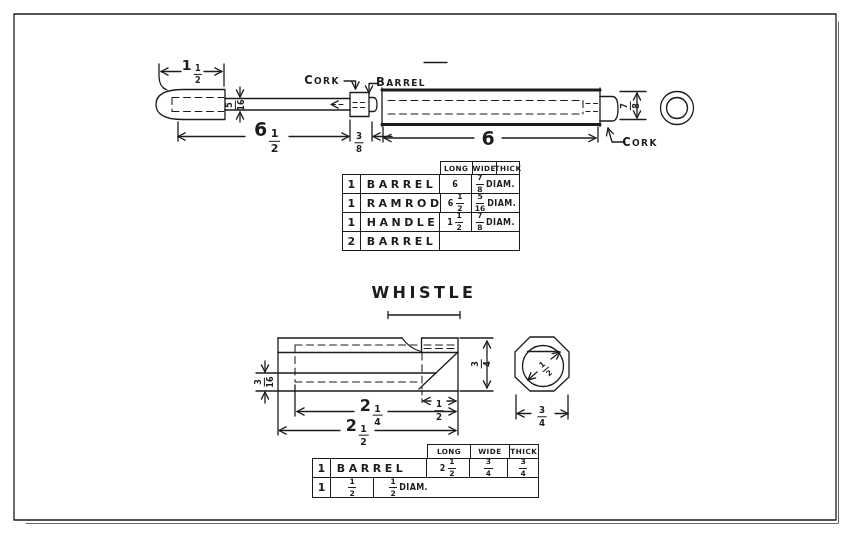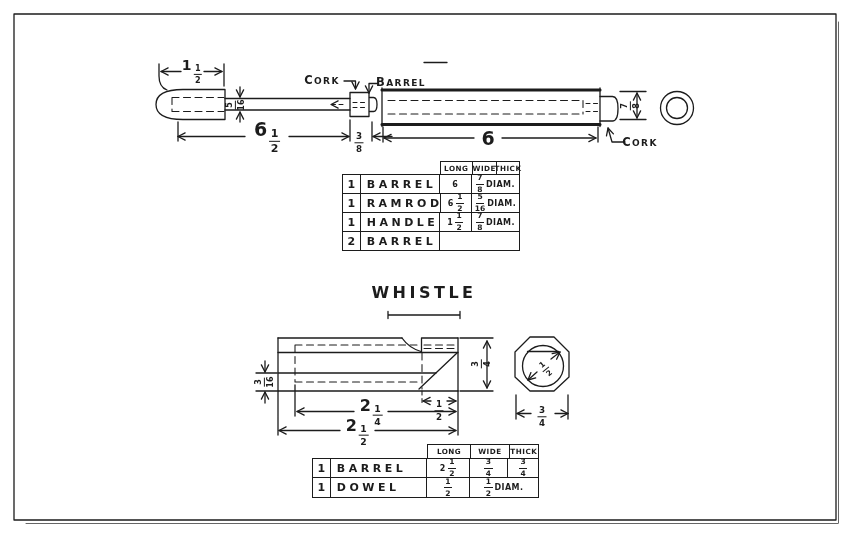--- a/index.html
+++ b/index.html
@@ -316,21 +316,20 @@
           </div>
         <div class="td c-val" style="width:30px">
             <span class="frac">
               <span class="fn">3</span>
               <span class="fd">4</span>
             </span>
           </div>
       </div>
       <div class="trow">
         <div class="td c-qty" style="width:18px">1</div>
-        <div class="td c-name" style="width:97px">DOWEL</div>
         <div class="td c-val" style="width:43px">
             <span class="frac">
               <span class="fn">1</span>
               <span class="fd">2</span>
             </span>
           </div>
         <div class="td c-wt" style="width:69px">
             <span class="frac">
               <span class="fn">1</span>
               <span class="fd">2</span>

